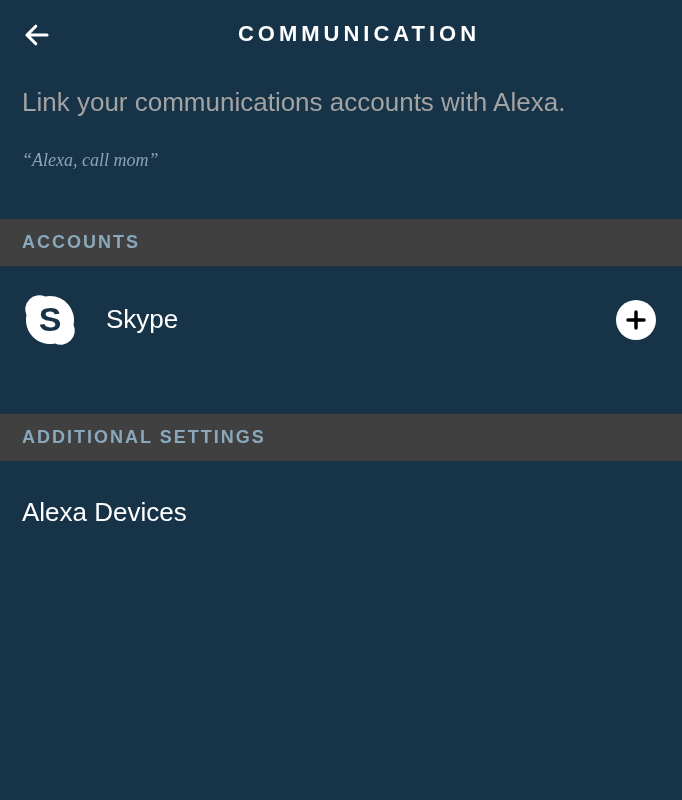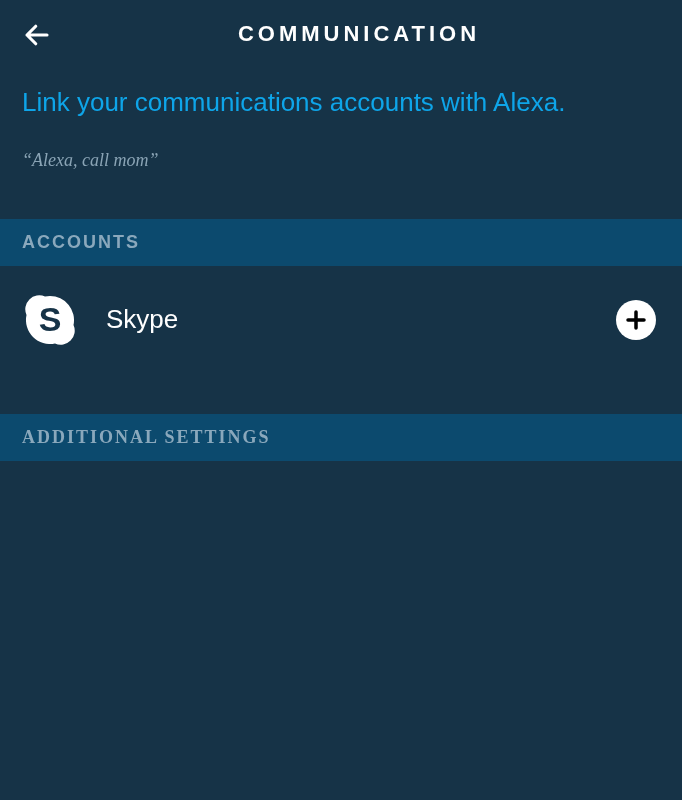--- a/index.html
+++ b/index.html
@@ -28,42 +28,42 @@
       text-align: center;
       font-size: 22px;
       font-weight: 700;
       letter-spacing: 4px;
       color: #ffffff;
       margin-left: 36px;
     }
     .page-subtitle {
       font-size: 26px;
       font-weight: 400;
-      color: #0ea5e9;
+      color: #a3a3a3;
       padding: 18px 22px 10px 22px;
       line-height: 1.3;
     }
     .example-phrase {
       font-size: 18px;
       font-style: italic;
       color: #8aa4b5;
       padding: 20px 22px 28px 22px;
       font-family: Georgia, 'Times New Roman', serif;
     }
     .section-header {
-      background: #0c4a6e;
+      background: #404040;
       color: #8aa8bc;
       font-size: 18px;
       font-weight: 700;
       letter-spacing: 2px;
       padding: 13px 22px;
       margin-top: 20px;
     }
     .section-header.first { margin-top: 20px; }
-    .section-header.second { margin-top: 44px; font-family: Liberation Serif, serif; }
+    .section-header.second { margin-top: 44px; }
     .account-row {
       display: flex;
       align-items: center;
       padding: 26px 26px 22px 22px;
       cursor: pointer;
     }
     .account-icon {
       width: 56px;
       height: 56px;
       display: flex;
@@ -130,13 +130,14 @@
   <div class="add-button">
     <svg width="24" height="24" viewBox="0 0 24 24">
       <path d="M12 4V20M4 12H20" stroke="#000000" stroke-width="3.5" stroke-linecap="round"></path>
     </svg>
   </div>
 </div>
 
 <div class="section-header second">ADDITIONAL SETTINGS</div>
 
 <div class="settings-list">
+  <div class="settings-item">Alexa Devices</div>
 </div>
 
 </body></html>

